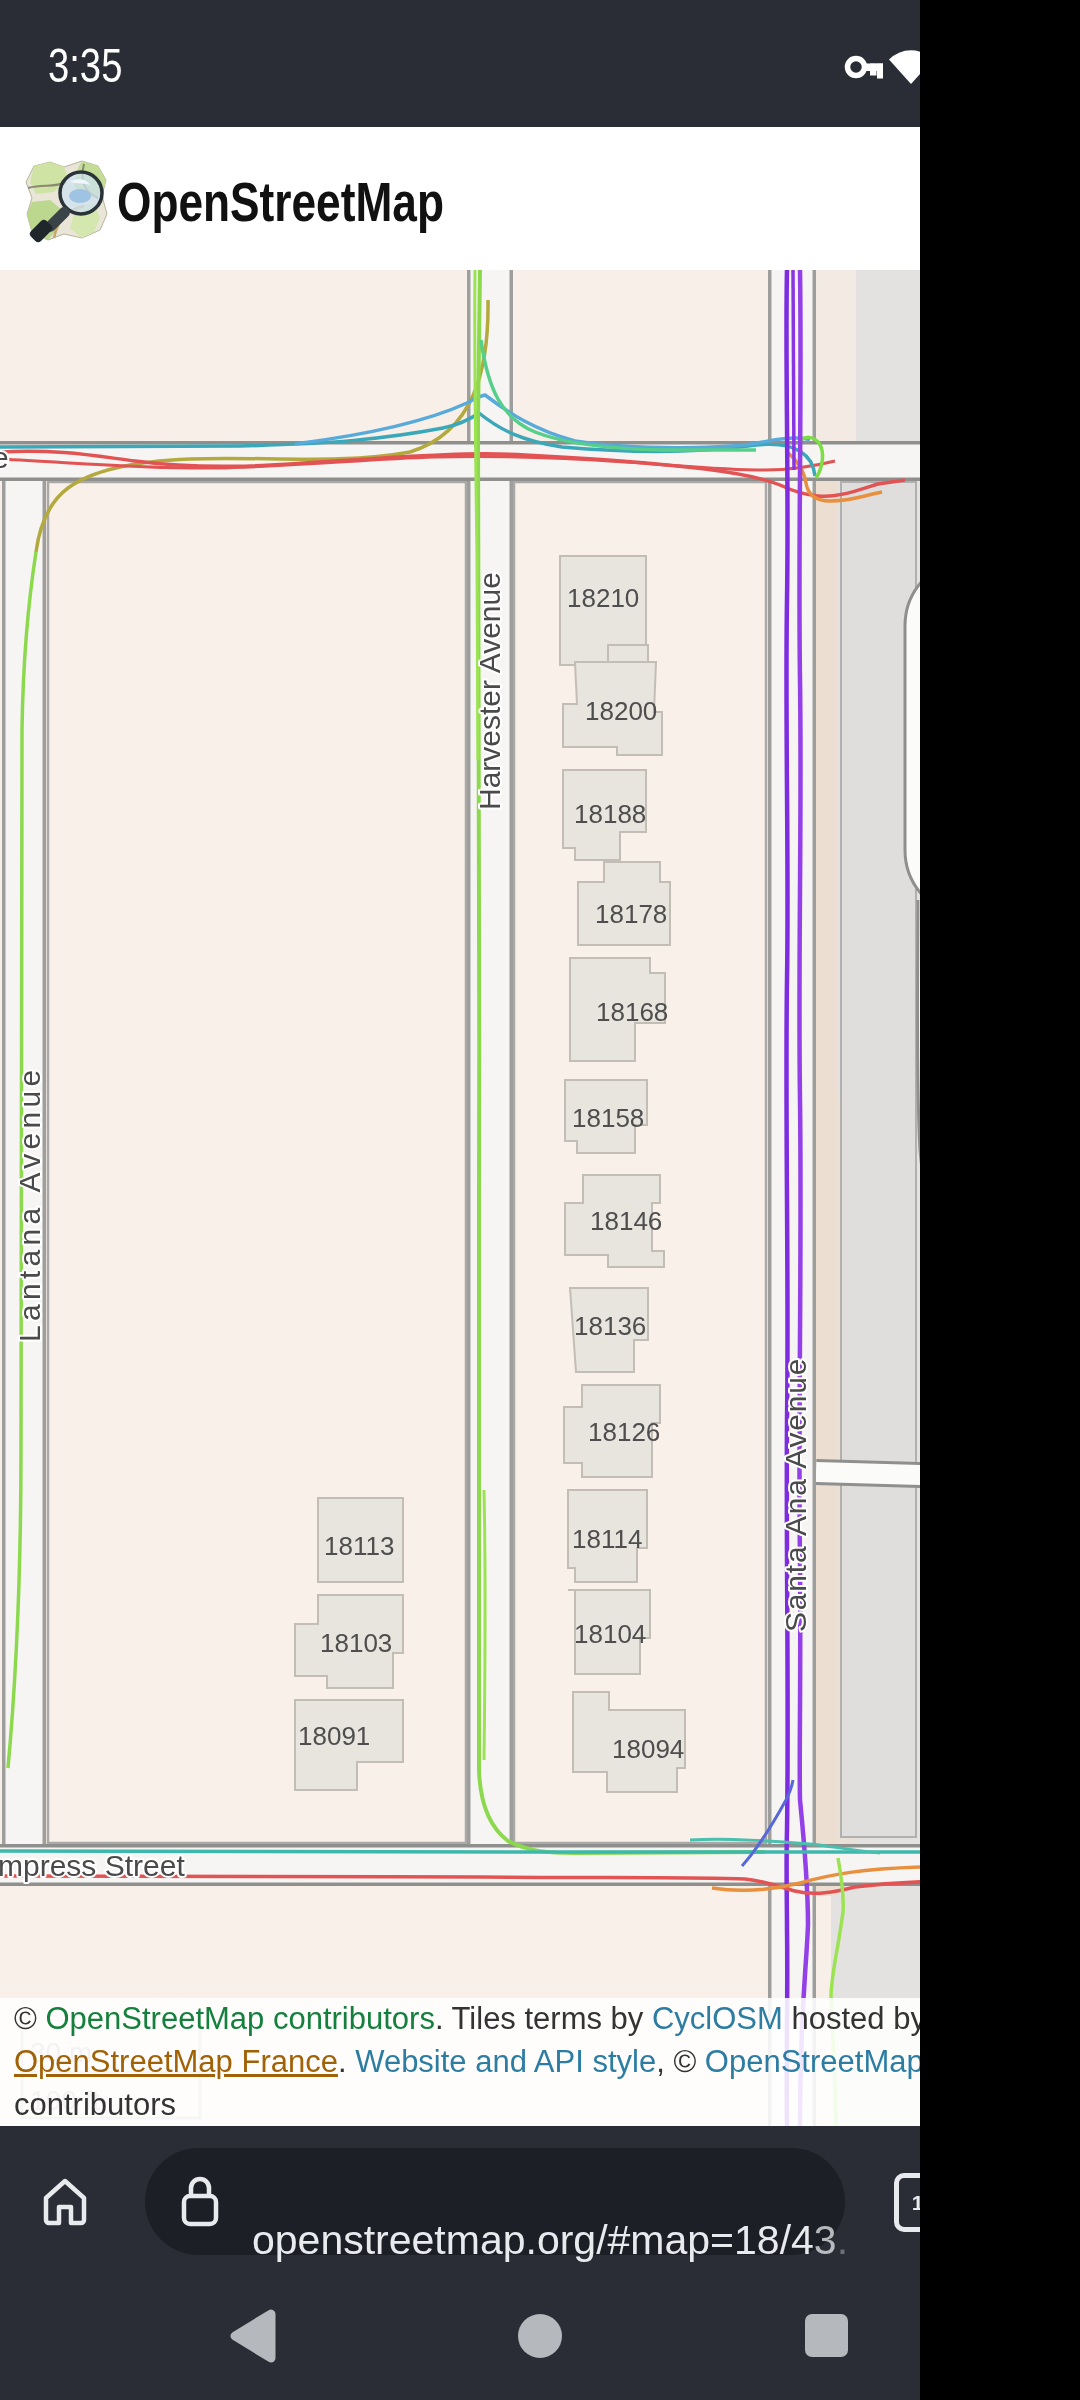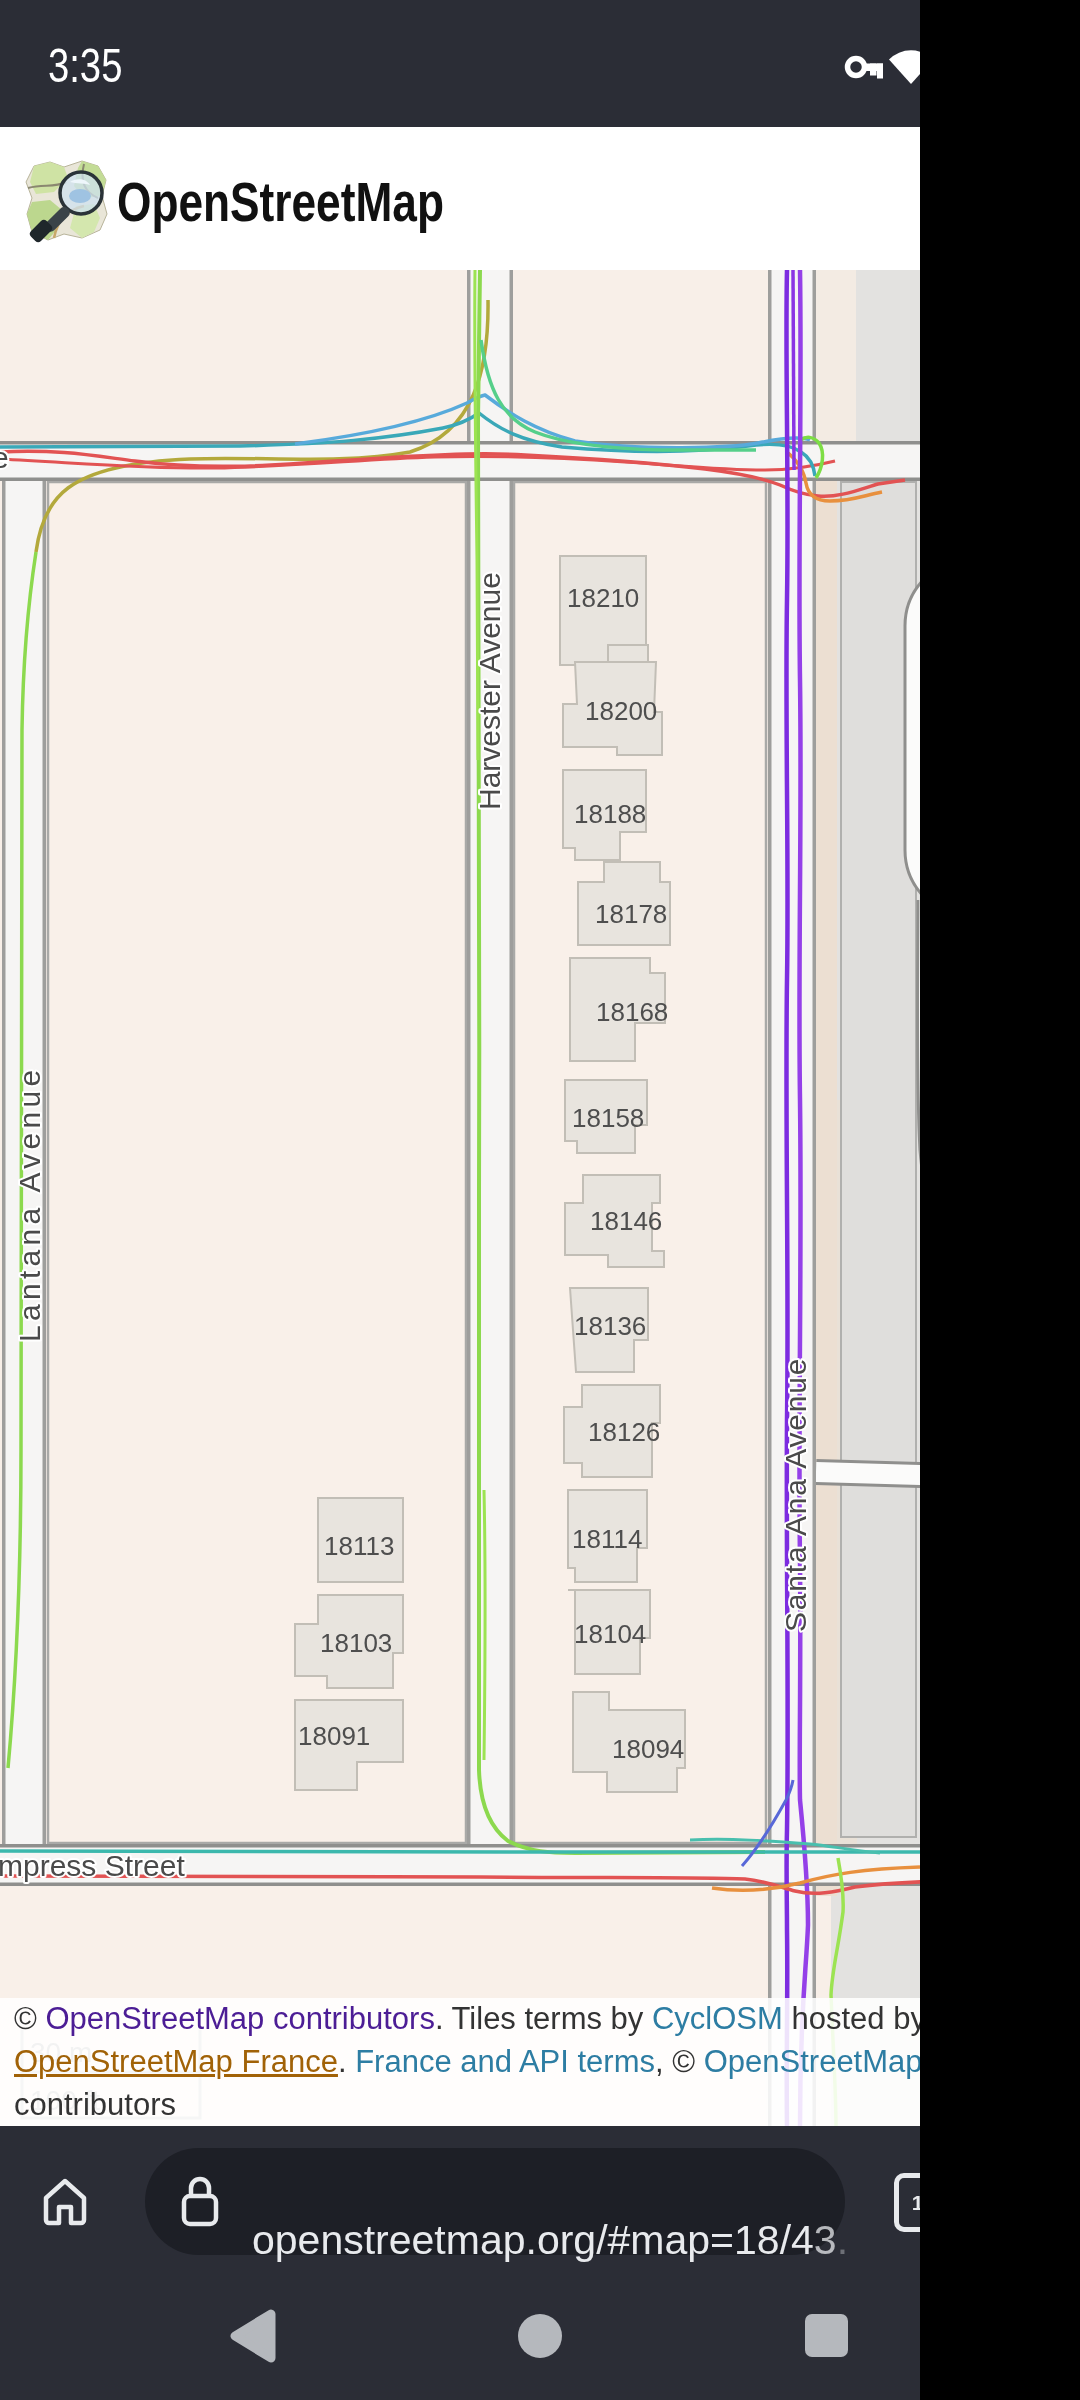--- a/index.html
+++ b/index.html
@@ -286,22 +286,22 @@
 
 <g>
   <path d="M990,1076 h90 v90 h-90 a14,14 0 0 1 -14,-14 v-62 a14,14 0 0 1 14,-14 z" fill="rgba(42,42,44,0.70)"></path>
   <path d="M1010,1095 l26,22 -11,2 7,14 -8,4 -7,-14 -9,8 z" fill="#fff" stroke="#fff" stroke-width="3"></path>
   <text x="1036" y="1146" font-size="30" font-weight="bold" fill="#fff" font-family="Liberation Sans,sans-serif">?</text>
 </g>
 </svg>
 
 <div class="abs" style="left:0;top:1998px;width:926px;height:128px;background:rgba(255,255,255,0.87);"></div>
 <div class="abs" style="left:14px;top:1997px;width:1000px;font-size:31px;line-height:43px;color:#333;white-space:nowrap;">
-  <span>© </span><span style="color:#4c1d95;">OpenStreetMap contributors</span><span>. Tiles terms by </span><span style="color:#2d7da3;">CyclOSM</span><span> hosted by</span><br>
-  <span style="color:#a16207;text-decoration:underline;">OpenStreetMap France</span><span>. </span><span style="color:#2d7da3;">France and API terms</span><span>, © </span><span style="color:#2d7da3;">OpenStreetMap</span><br>
+  <span>© </span><span style="color:#15803d;">OpenStreetMap contributors</span><span>. Tiles terms by </span><span style="color:#2d7da3;">CyclOSM</span><span> hosted by</span><br>
+  <span style="color:#a16207;text-decoration:underline;">OpenStreetMap France</span><span>. </span><span style="color:#2d7da3;">Website and API style</span><span>, © </span><span style="color:#2d7da3;">OpenStreetMap</span><br>
   <span>contributors</span>
 </div>
 
 <div class="abs" style="left:0;top:2126px;width:1080px;height:274px;background:#2b2d36;"></div>
 
 <svg class="abs" style="left:38px;top:2174px;" width="54" height="54" viewBox="0 0 54 54">
   <path d="M8,24 L27,7 L46,24 V46 a3,3 0 0 1 -3,3 H33 V33 H21 V49 H11 a3,3 0 0 1 -3,-3 Z" fill="none" stroke="#e8eaed" stroke-width="4.5" stroke-linejoin="round"></path>
 </svg>
 
 <div class="abs" style="left:145px;top:2148px;width:700px;height:107px;border-radius:54px;background:#1d1f26;"></div>

